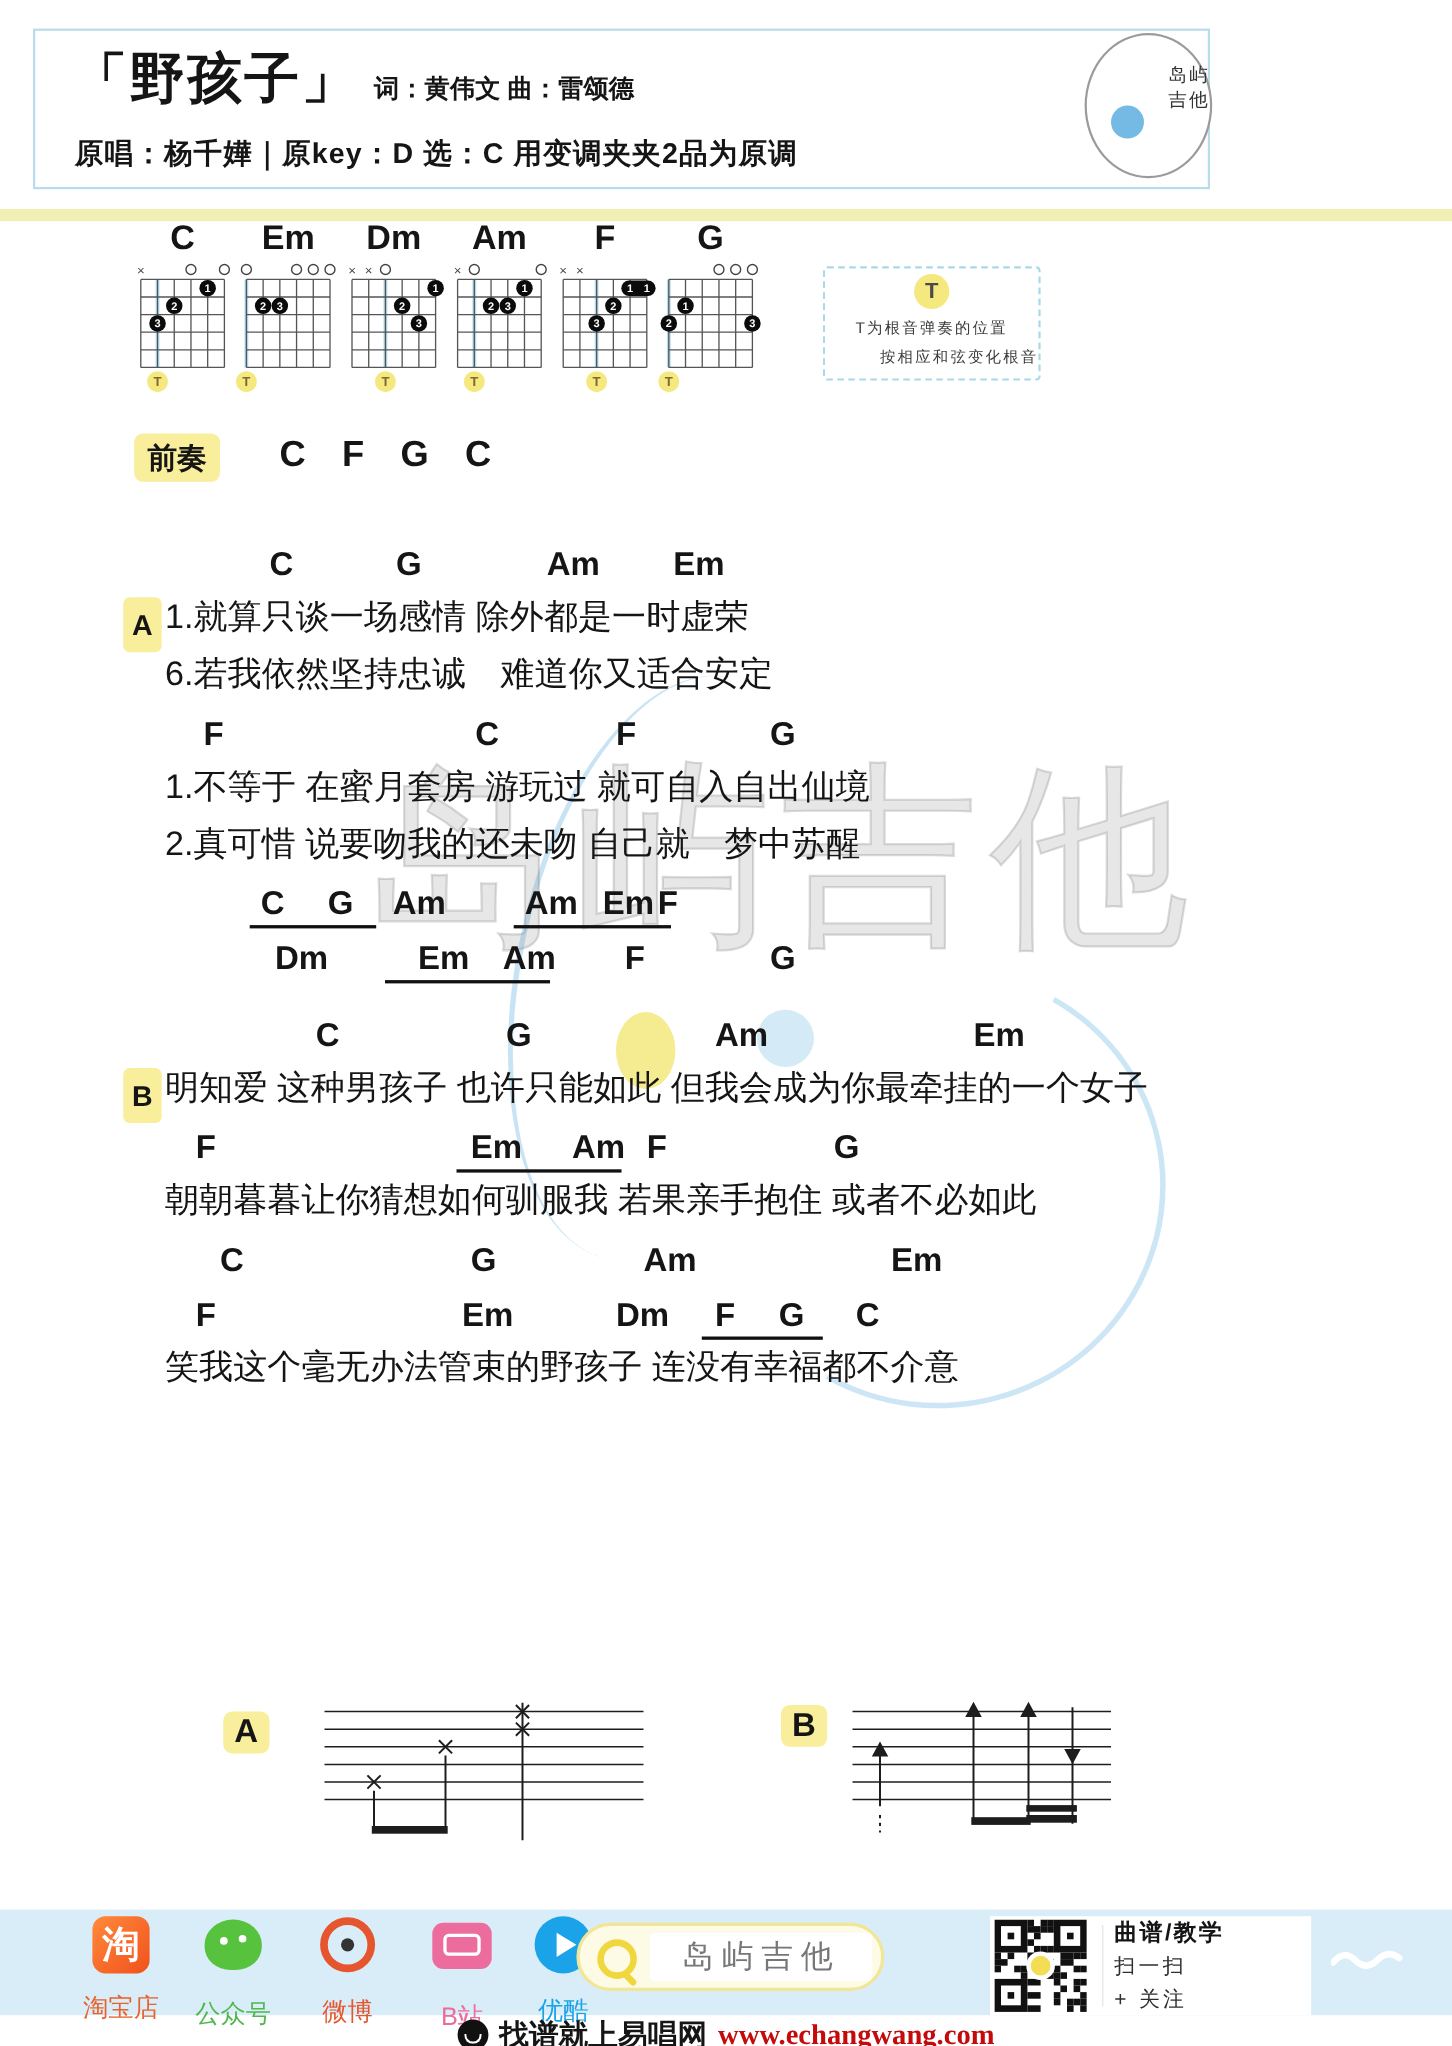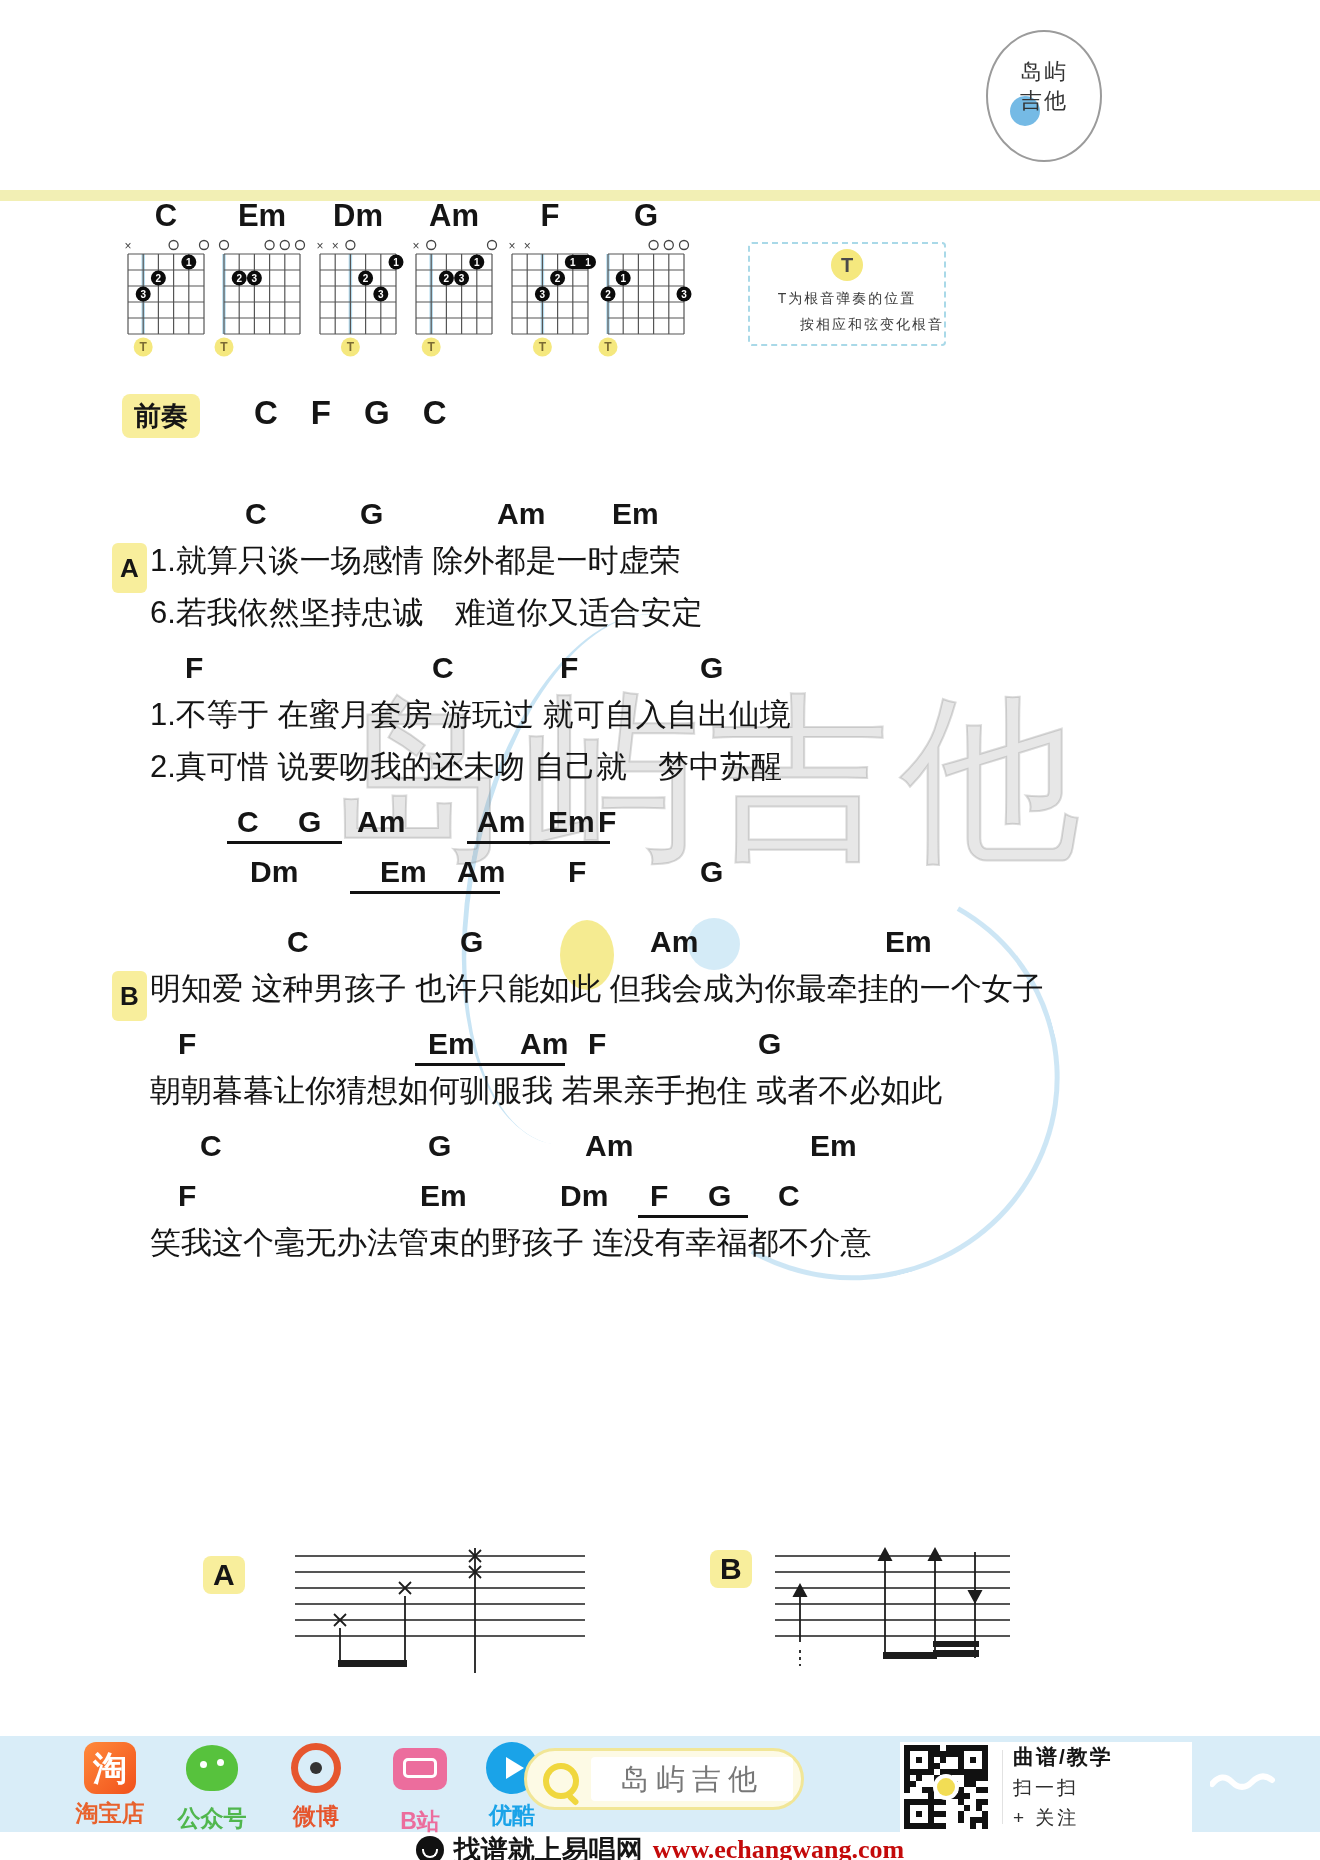--- a/index.html
+++ b/index.html
@@ -10,21 +10,21 @@
   .header-box{position:absolute;left:30px;top:26px;width:1066px;height:142px;
               border:2px solid #b9dcec;background:#fff;z-index:2;}
   .title-row{position:absolute;left:34px;top:10px;display:flex;align-items:flex-end;}
   .song-title{font-size:50px;font-weight:800;letter-spacing:2px;}
   .credits{font-size:23px;font-weight:700;margin-left:14px;margin-bottom:9px;}
   .meta{position:absolute;left:36px;top:94px;font-size:26px;font-weight:700;letter-spacing:1px;}
   .logo{position:absolute;left:986px;top:30px;width:112px;height:128px;border:2px solid #9b9b9b;
         border-radius:50%;background:#fff;z-index:3;}
   .logo-blue{position:absolute;left:22px;top:64px;width:30px;height:30px;background:#66b2e2;
              border-radius:50%;opacity:.9;}
-  .logo-chars{position:absolute;left:0;top:26px;width:100%;text-align:center;font-size:22px;
+  .logo-chars{position:absolute;left:0;top:26px;width:100%;text-align:right;font-size:17px;
               color:#333;line-height:1.3;letter-spacing:2px;}
   .yellow-band{position:absolute;left:0;top:190px;width:1320px;height:11px;background:#f2efb4;}
 
   
   .chord-box{position:absolute;top:196px;width:96px;text-align:center;z-index:2;}
   .chord-label{font-size:31px;font-weight:600;height:40px;line-height:40px;}
   .t-legend{position:absolute;left:748px;top:242px;width:194px;height:100px;
             border:2px dashed #a9d9e8;border-radius:4px;background:#fff;z-index:2;}
   .t-circle{position:absolute;left:50%;top:5px;transform:translateX(-50%);width:32px;height:32px;
             border-radius:50%;background:#f5e87e;font-size:20px;font-weight:700;color:#4a4a4a;
@@ -67,21 +67,21 @@
   .tab-svg{position:absolute;left:0;top:1540px;z-index:1;}
   .tab-badge{position:absolute;font-size:30px;font-weight:600;padding:2px 10px;border-radius:8px;
              background:#f8ee9c;z-index:2;}
   .tab-badge-a{left:203px;top:1556px;}
   .tab-badge-b{left:710px;top:1550px;}
 
   
   .footer-band{position:absolute;left:0;top:1736px;width:1320px;height:96px;background:#d9edf8;z-index:1;}
   .social{position:absolute;top:1742px;width:84px;text-align:center;z-index:2;}
   .sicon{width:54px;height:54px;margin:0 auto;position:relative;}
-  .social-label{margin-top:4px;font-size:23px;font-weight:700;}
+  .social-label{margin-top:16px;font-size:23px;font-weight:400;}
   .i-tb{width:52px;height:52px;margin:0 auto;background:linear-gradient(135deg,#ff8a3c,#f1511b);
         border-radius:12px;color:#fff;font-size:34px;font-weight:700;line-height:52px;}
   .i-wx{width:52px;height:46px;margin:3px auto 0;background:#57c23d;border-radius:50% 50% 46% 46%;position:relative;}
   .i-wx::before,.i-wx::after{content:"";position:absolute;width:7px;height:7px;background:#fff;border-radius:50%;top:16px;}
   .i-wx::before{left:14px;} .i-wx::after{left:31px;top:14px;}
   .i-wb{width:50px;height:50px;margin:1px auto 0;border:7px solid #e6562e;border-radius:50%;
         box-sizing:border-box;position:relative;}
   .i-wb::before{content:"";position:absolute;left:12px;top:12px;width:12px;height:12px;background:#333;border-radius:50%;}
   .i-bl{width:54px;height:42px;margin:6px auto 0;background:#ec6d9d;border-radius:10px;position:relative;}
   .i-bl::before{content:"";position:absolute;left:10px;top:10px;width:34px;height:20px;
@@ -116,20 +116,27 @@
 <body>
 
 <div class="page">
 
   <div class="wm wm-arc1"></div>
   <div class="wm wm-arc2"></div>
   <div class="wm wm-dot"></div>
   <div class="wm wm-blue"></div>
   <div class="wm wm-text">岛屿吉他</div>
 
+  <div class="header-box">
+    <div class="title-row">
+      <span class="song-title">「野孩子」</span>
+      <span class="credits">词：黄伟文 曲：雷颂德</span>
+    </div>
+    <div class="meta">原唱：杨千嬅｜原key：D 选：C 用变调夹夹2品为原调</div>
+  </div>
   <div class="logo">
     <div class="logo-blue"></div>
     <div class="logo-chars">
       <div>岛屿</div>
       <div>吉他</div>
     </div>
   </div>
   <div class="yellow-band"></div>
 
   <div id="chord-row">

